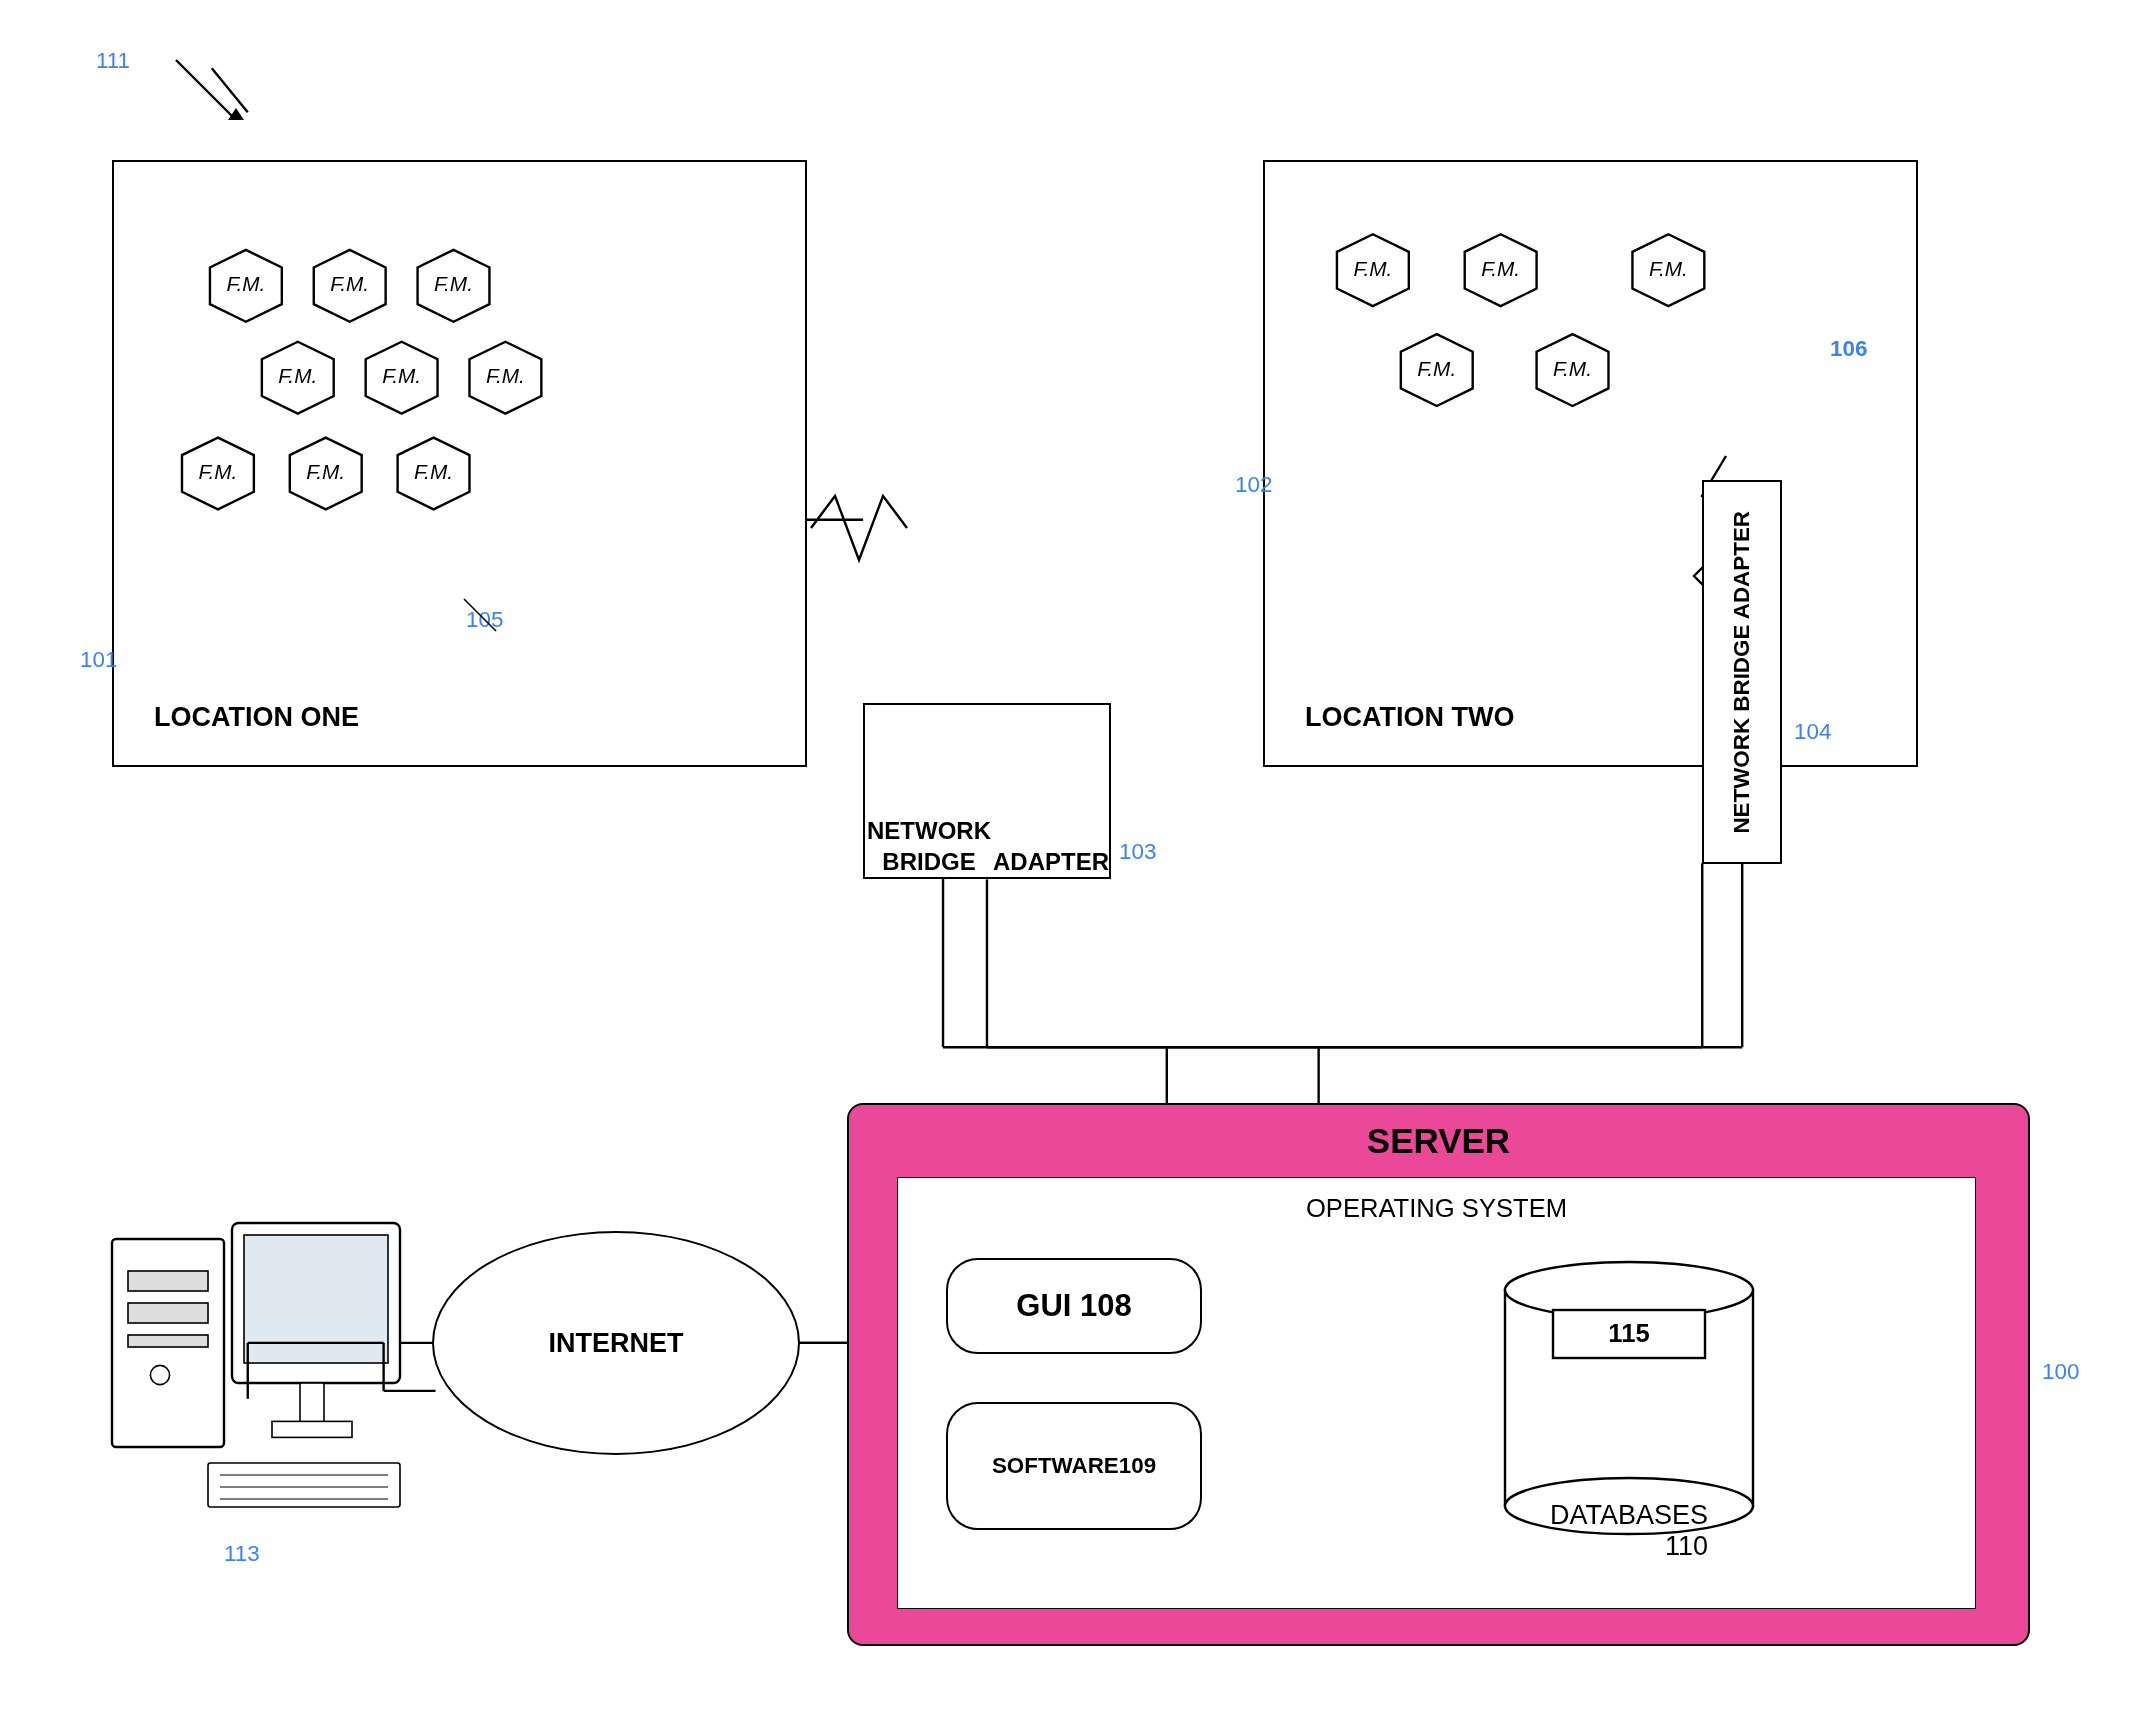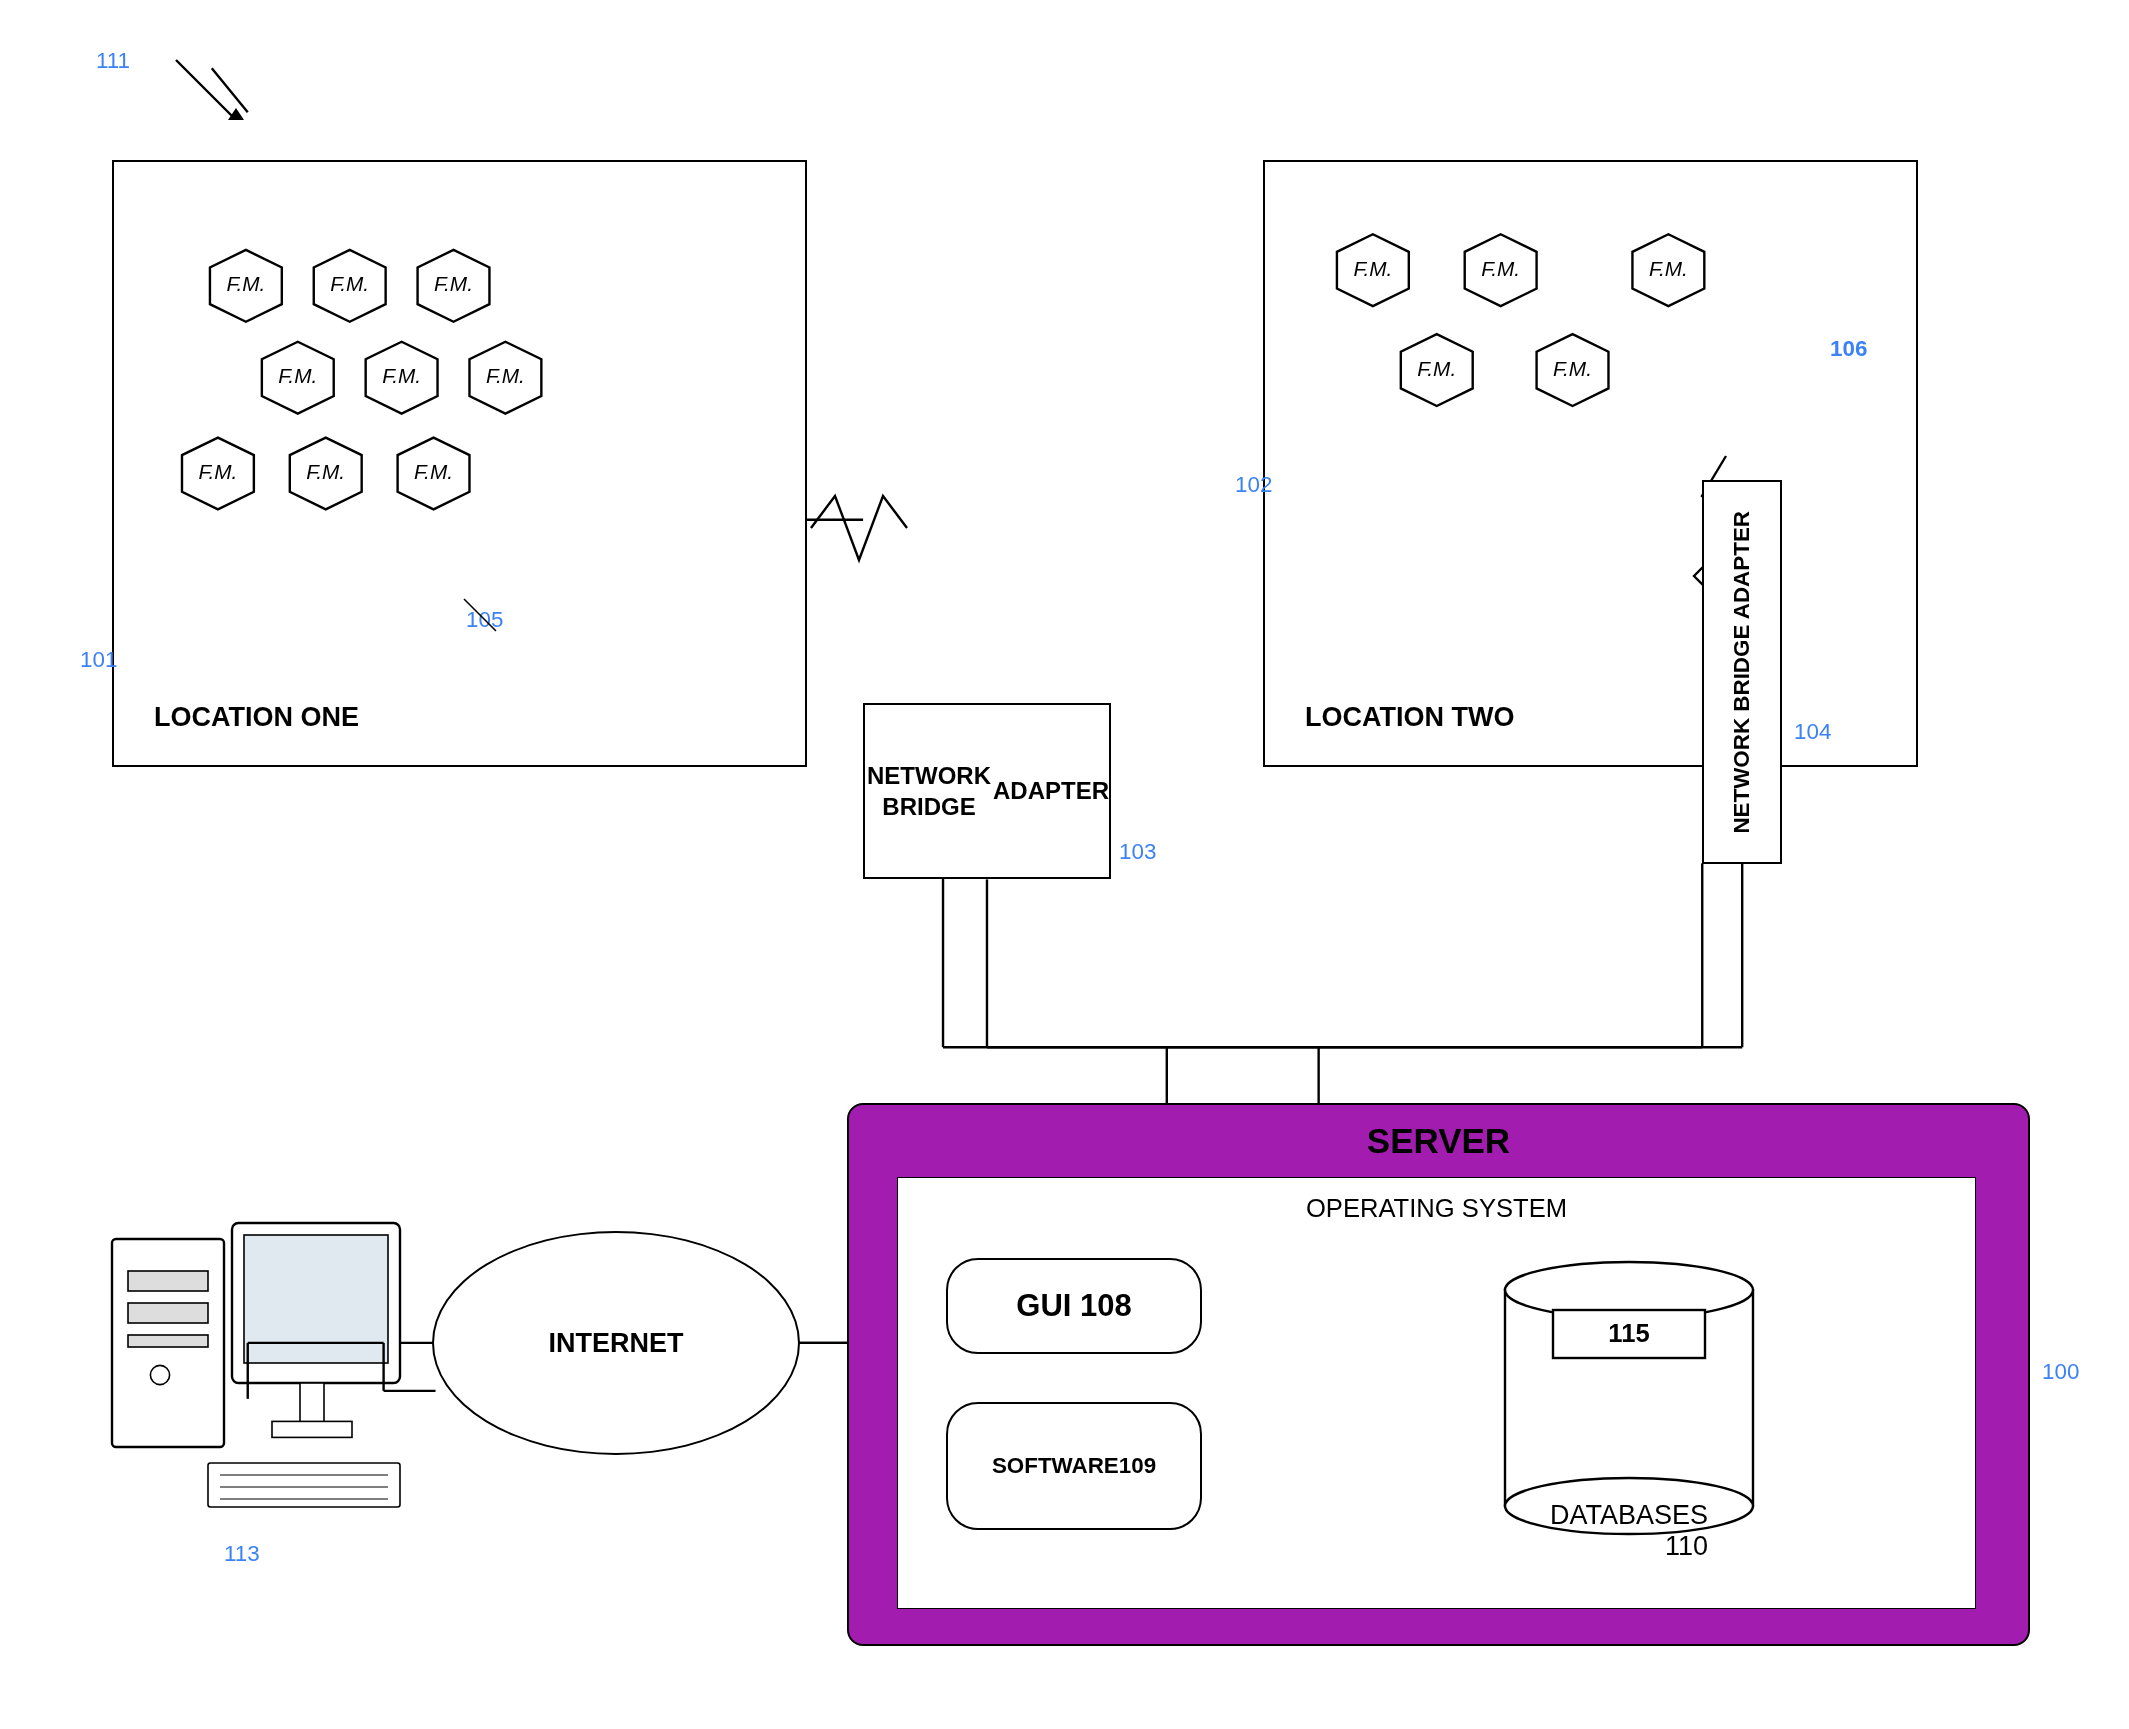--- a/index.html
+++ b/index.html
@@ -32,31 +32,31 @@
       border: 2.4px solid #000;
       background: #fff;
     }
 
     
     .bridge-box {
       position: absolute;
       border: 2.4px solid #000;
       background: #fff;
       display: flex;
-      align-items: center;
+      align-items: flex-end;
       justify-content: center;
       text-align: center;
     }
 
     
     .server-box {
       position: absolute;
       border: 2.4px solid #000;
       border-radius: 16px;
-      background: #a21caf;
+      background: #ec4899;
     }
 
     
     .os-box {
       position: absolute;
       border: 1.6px solid #000;
       background: #fff;
     }
 
     

